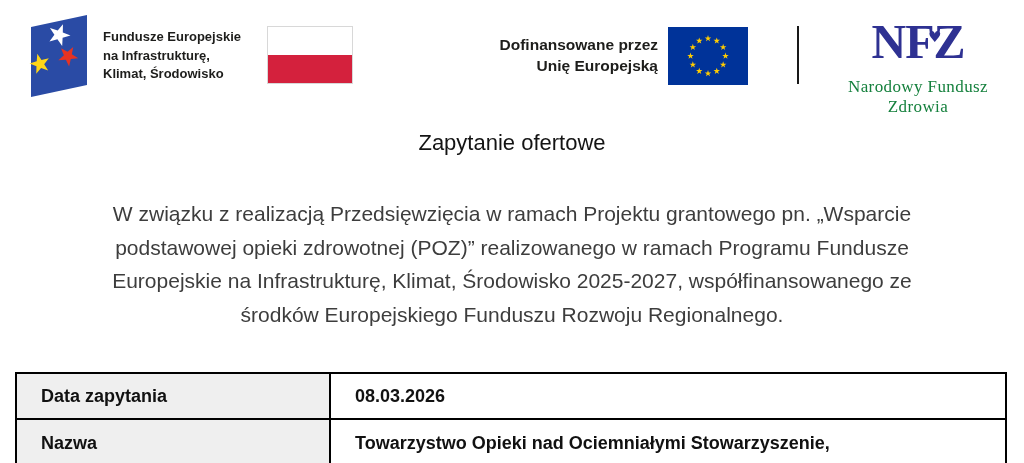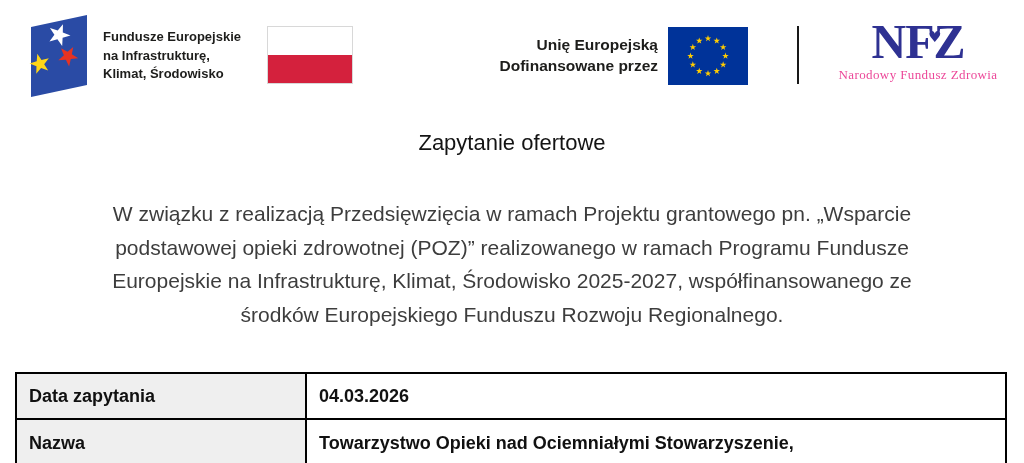--- a/index.html
+++ b/index.html
@@ -46,42 +46,42 @@
   .nfz-acronym {
     font-size: 48px; font-weight: 700; line-height: 46px;
     color: #2e3192; letter-spacing: -1px; position: relative;
   }
   .nfz-heart {
     position: absolute; left: 92px; top: 11px;
     font-size: 15px; line-height: 15px; color: #2e3192;
     font-family: "DejaVu Sans", sans-serif;
   }
   .nfz-subtitle {
-    margin-top: 2px; font-size: 13px; letter-spacing: 0.4px; color: #ec4899;
+    margin-top: 12px; font-size: 17px; letter-spacing: 0.4px; color: #15803d;
   }
 
   
   .doc-title {
     position: absolute; left: 0; top: 130px; width: 100%;
     text-align: center; font-size: 22px; font-weight: 400; color: #141414;
   }
   .intro {
     position: absolute; left: 32px; top: 197px; width: 960px;
     text-align: center; font-size: 21px; line-height: 33.5px; color: #3d3d3d;
   }
 
   
   .info-table {
     position: absolute; left: 15px; top: 372px;
     width: 992px; border-collapse: collapse;
     font-size: 18px; font-weight: 700; color: #111111;
   }
   .info-table td {
     border: 2px solid #000000;
-    padding: 0 12px;
+    padding: 0 24px;
     vertical-align: middle;
   }
   .info-table td.label-cell { width: 264px; background: #efefef; }
   .info-table tr.row-1 td { height: 44px; }
   .info-table tr.row-2 td { height: 72px; vertical-align: top; padding-top: 13px; }
 </style>
 </head>
 <body>
 
 <div class="page">
@@ -97,22 +97,22 @@
   </svg>
   <div class="fe-text">
     <div>Fundusze Europejskie</div>
     <div>na Infrastrukturę,</div>
     <div>Klimat, Środowisko</div>
   </div>
 
   <div class="pl-flag"></div>
 
   <div class="eu-text">
+    <div>Dofinansowane przez</div>
     <div>Unię Europejską</div>
-    <div>Dofinansowane przez</div>
   </div>
   <svg class="eu-flag-svg" width="80" height="58" viewBox="0 0 80 58">
     <rect width="80" height="58" fill="#003399"></rect>
     <g fill="#ffcc00">
       <use href="#star5" transform="translate(40,29) rotate(0) translate(0,-17.5) rotate(0) scale(0.34)"></use>
       <use href="#star5" transform="translate(40,29) rotate(30) translate(0,-17.5) rotate(-30) scale(0.34)"></use>
       <use href="#star5" transform="translate(40,29) rotate(60) translate(0,-17.5) rotate(-60) scale(0.34)"></use>
       <use href="#star5" transform="translate(40,29) rotate(90) translate(0,-17.5) rotate(-90) scale(0.34)"></use>
       <use href="#star5" transform="translate(40,29) rotate(120) translate(0,-17.5) rotate(-120) scale(0.34)"></use>
       <use href="#star5" transform="translate(40,29) rotate(150) translate(0,-17.5) rotate(-150) scale(0.34)"></use>
@@ -140,21 +140,21 @@
     <div>W związku z realizacją Przedsięwzięcia w ramach Projektu grantowego pn. „Wsparcie</div>
     <div>podstawowej opieki zdrowotnej (POZ)” realizowanego w ramach Programu Fundusze</div>
     <div>Europejskie na Infrastrukturę, Klimat, Środowisko 2025-2027, współfinansowanego ze</div>
     <div>środków Europejskiego Funduszu Rozwoju Regionalnego.</div>
   </div>
 
   <table class="info-table">
     <tbody>
       <tr class="row-1">
         <td class="label-cell">Data zapytania</td>
-        <td class="value-cell">04.03.2026</td>
+        <td class="value-cell">08.03.2026</td>
       </tr>
       <tr class="row-2">
         <td class="label-cell">Nazwa</td>
         <td class="value-cell">Towarzystwo Opieki nad Ociemniałymi Stowarzyszenie,</td>
       </tr>
     </tbody>
   </table>
 
 </div>
 

